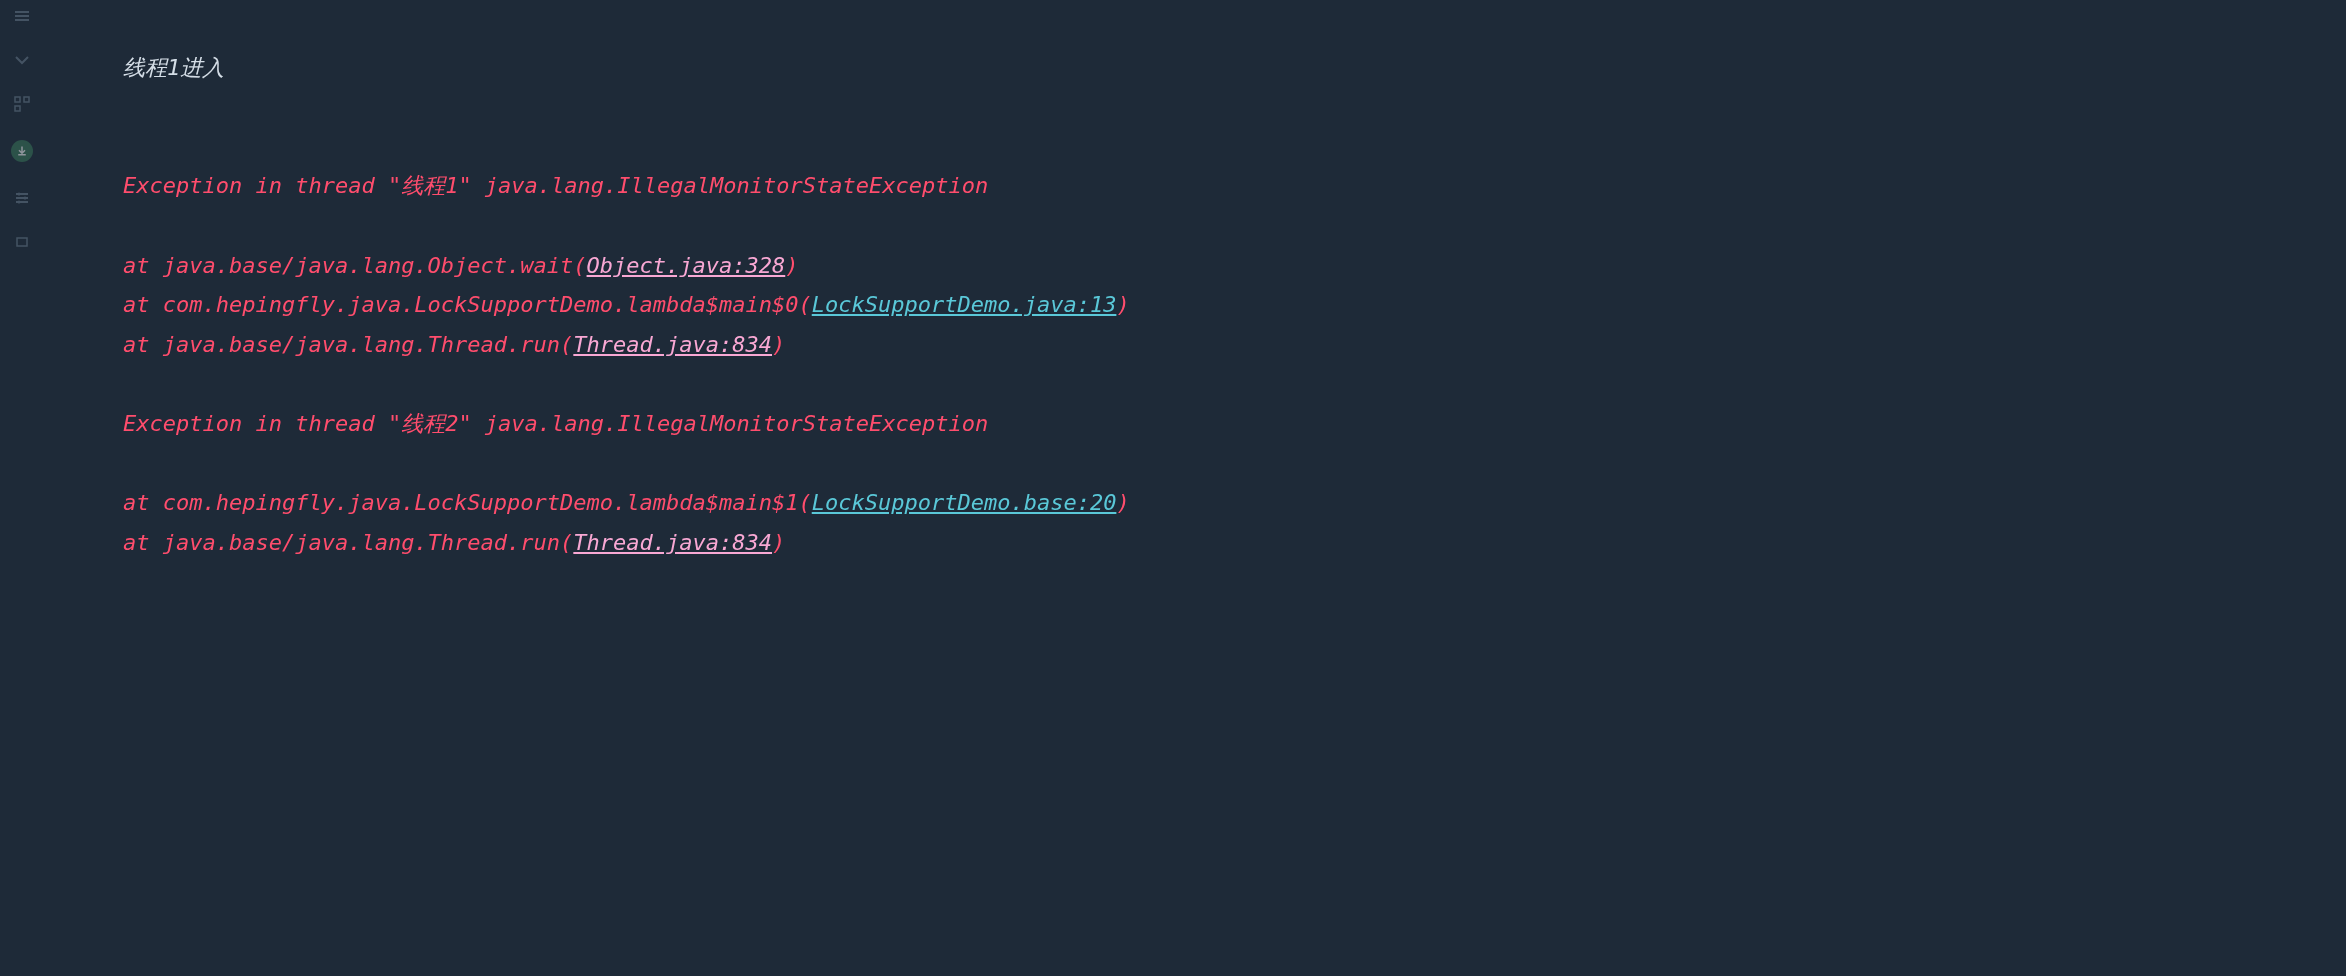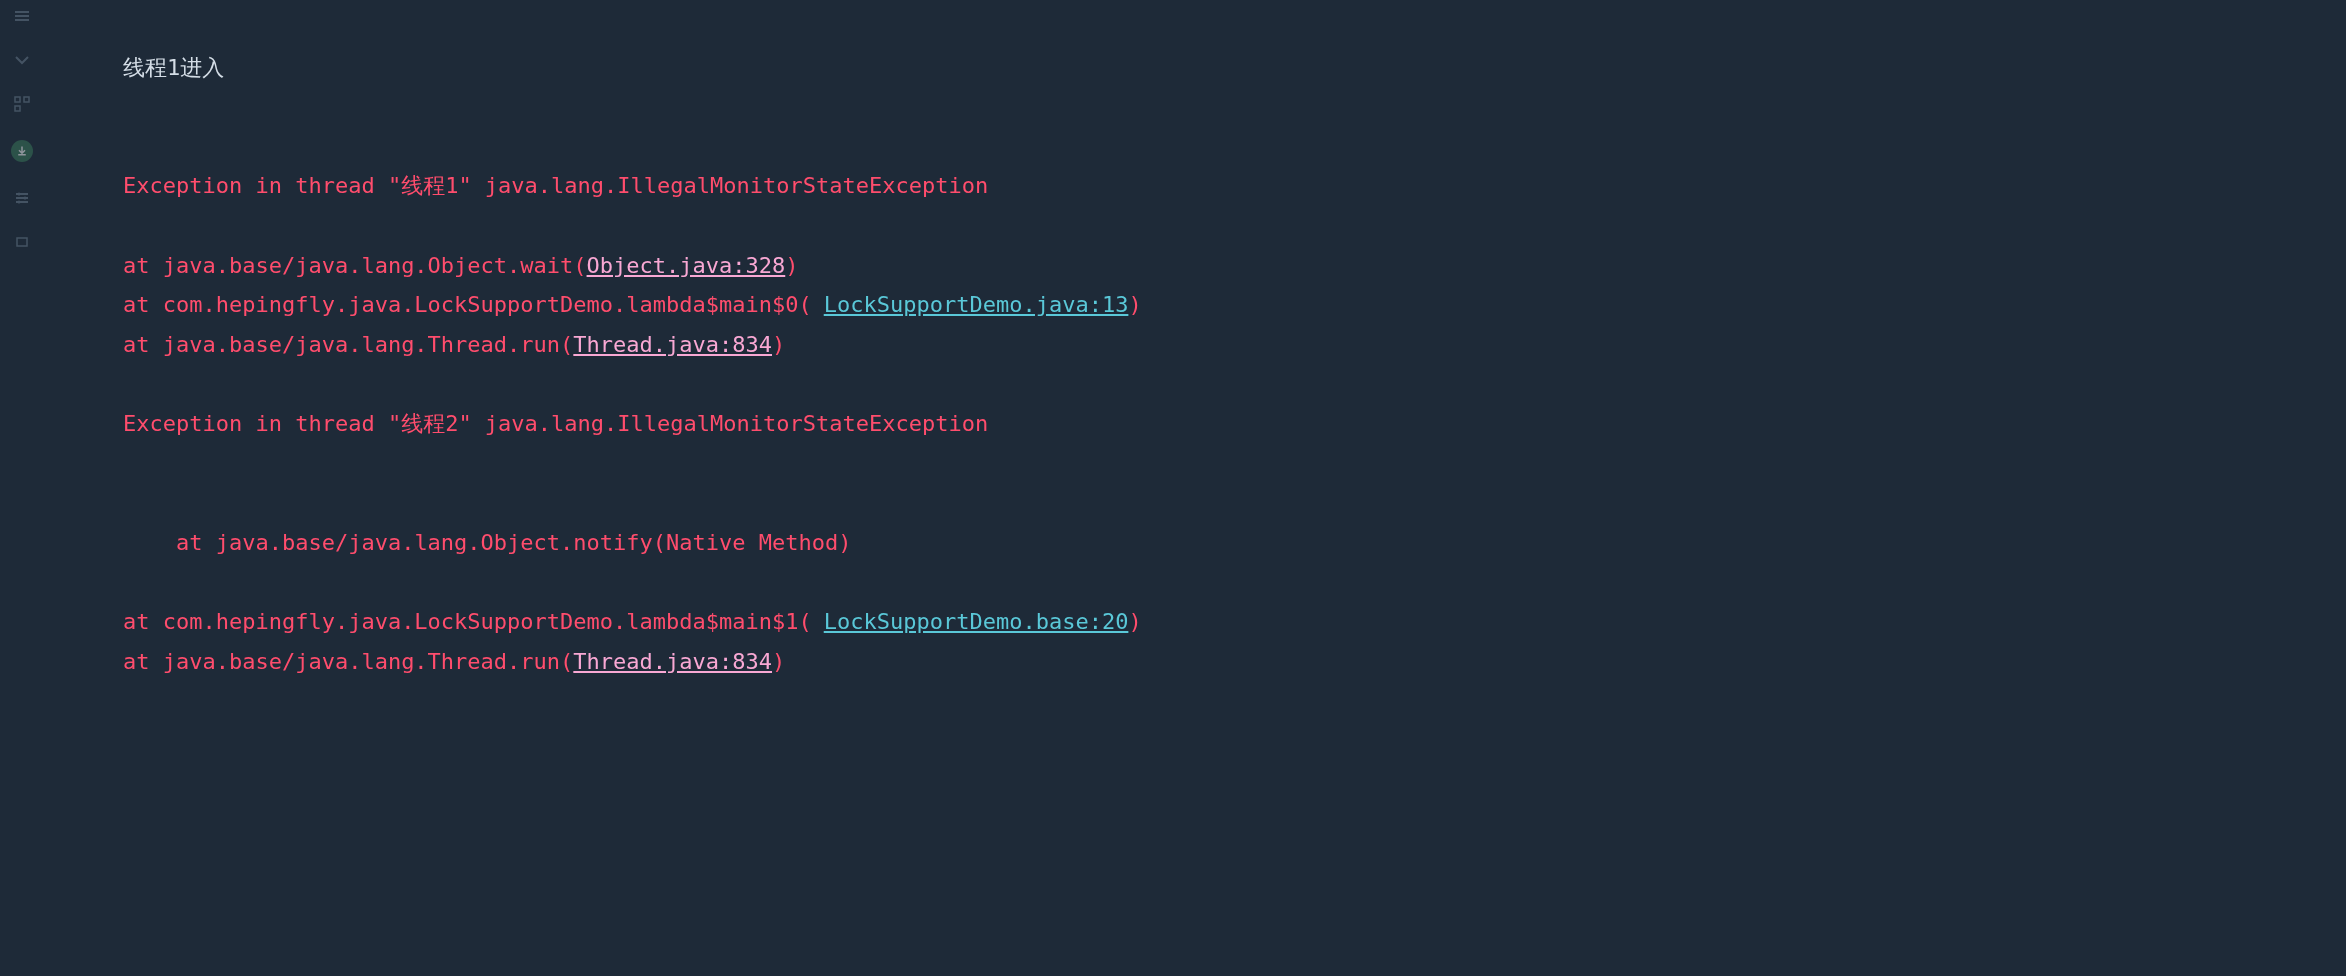--- a/index.html
+++ b/index.html
@@ -40,36 +40,36 @@
       display: flex;
       align-items: center;
       justify-content: center;
       color: #fff;
     }
     .console {
       flex: 1;
       background-color: #1e2a38;
       padding: 8px 26px 8px 26px;
       overflow: hidden;
+      font-style: italic;
     }
     .line {
       white-space: pre;
       color: #d4dde6;
     }
     .plain {
       color: #d4dde6;
     }
     .error {
       color: #ff4d6d;
     }
     .link {
       color: #5ac8d8;
       text-decoration: underline;
       cursor: pointer;
-      margin-left: 12px;
     }
     .link-muted {
       color: #f9a8d4;
       text-decoration: underline;
       cursor: pointer;
     }
     .blank {
       height: 1.8em;
     }
   </style>
@@ -122,23 +122,20 @@
   <div class="line"><span class="error">    at java.base/java.lang.Object.wait(</span><span class="link-muted">Object.java:328</span><span class="error">)</span></div>
 
   <div class="line"><span class="error">    at com.hepingfly.java.LockSupportDemo.lambda$main$0(</span><span class="link">LockSupportDemo.java:13</span><span class="error">)</span></div>
 
   <div class="line"><span class="error">    at java.base/java.lang.Thread.run(</span><span class="link-muted">Thread.java:834</span><span class="error">)</span></div>
 
   <div class="line">
     <span class="error">Exception in thread "线程2" java.lang.IllegalMonitorStateException</span>
   </div>
 
-  <div class="line">
-    <span class="error">    at java.base/java.lang.Object.notify(Native Method)</span>
-  </div>
 
   <div class="line"><span class="error">    at com.hepingfly.java.LockSupportDemo.lambda$main$1(</span><span class="link">LockSupportDemo.base:20</span><span class="error">)</span></div>
 
   <div class="line"><span class="error">    at java.base/java.lang.Thread.run(</span><span class="link-muted">Thread.java:834</span><span class="error">)</span></div>
 
   <div class="blank"></div>
 
 
 </div>
 

